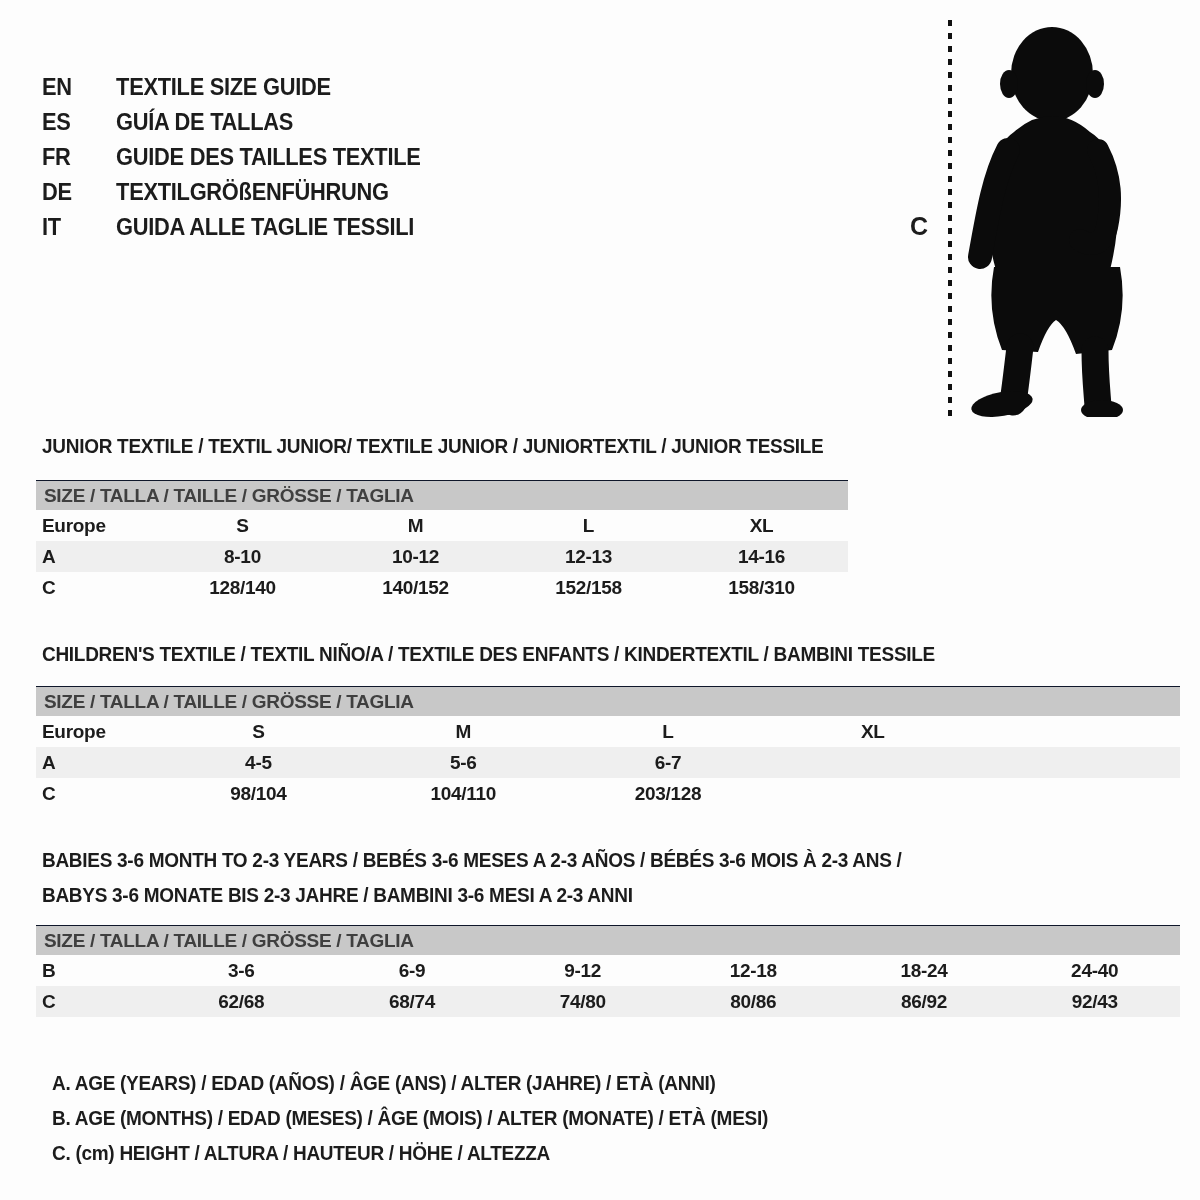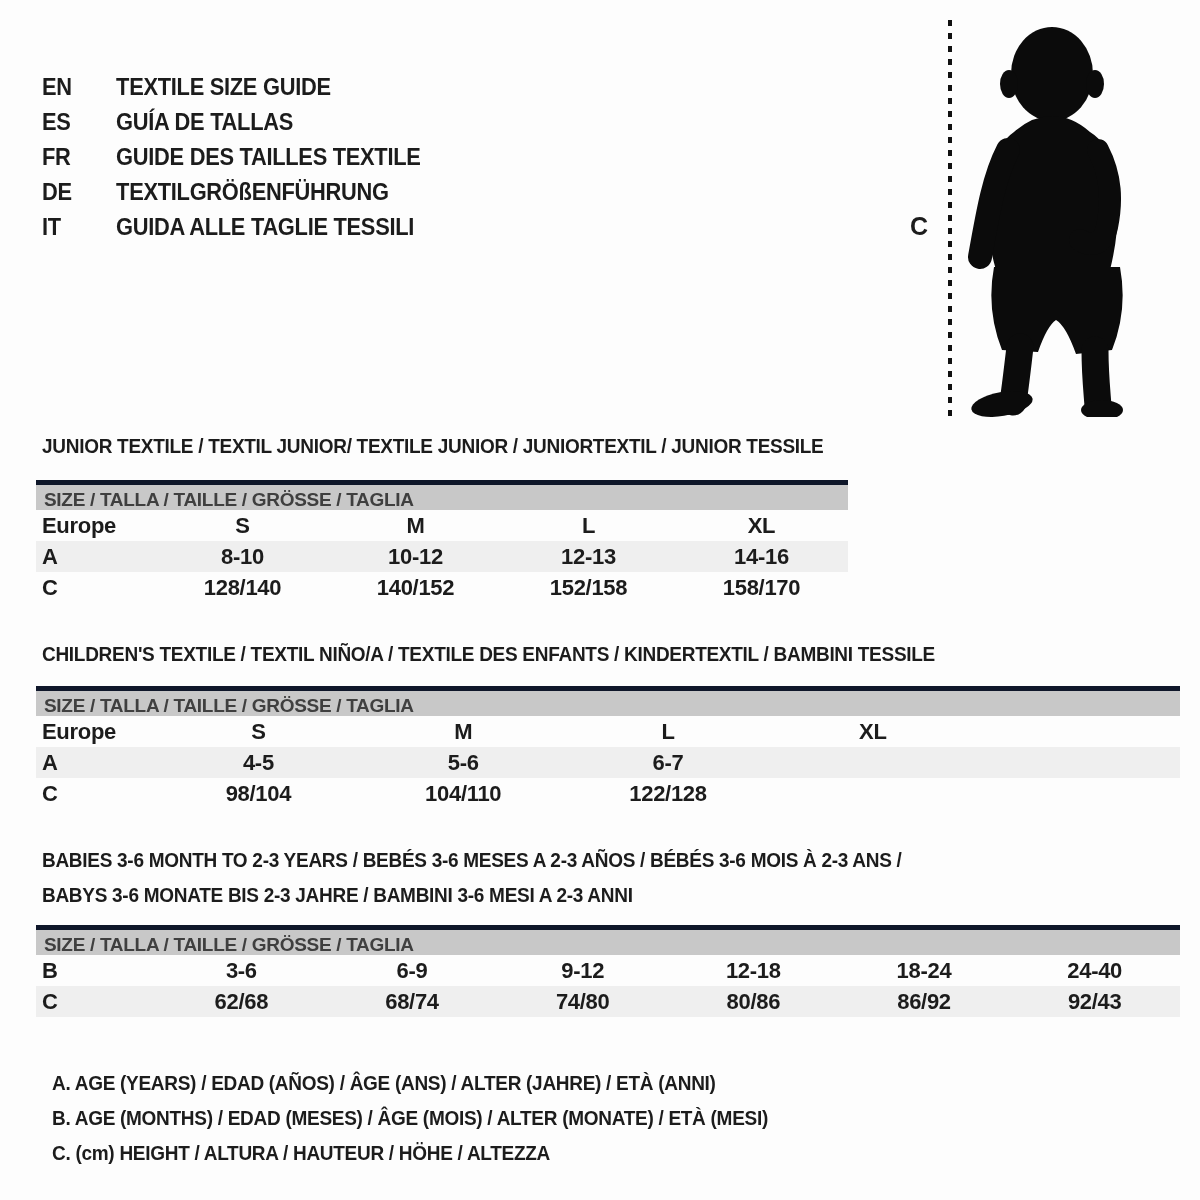--- a/index.html
+++ b/index.html
@@ -21,22 +21,22 @@
   
   .sec-title{position:absolute;left:42px;font-size:20px;line-height:24px;transform:scaleX(.95);transform-origin:left;white-space:nowrap;}
   .t-junior-title{top:434px;}
   .t-children-title{top:642px;}
   .t-babies-title{top:843px;line-height:35px;}
   .table{position:absolute;left:36px;}
   .table-junior{top:480px;width:812px;}
   .table-children{top:686px;width:1144px;}
   .table-babies{top:925px;width:1144px;}
   .thead-bar{height:30px;line-height:30px;background:#c8c8c8;color:#3f3f3f;
-    font-size:19px;padding-left:8px;border-top:5px solid #0f172a;box-sizing:border-box;}
-  .trow{display:grid;height:31px;line-height:31px;font-size:22px;}
+    font-size:19px;padding-left:8px;border-top:1px solid #0f172a;box-sizing:border-box;}
+  .trow{display:grid;height:31px;line-height:31px;font-size:19px;}
   .trow.stripe{background:#efefef;}
   .tcell{text-align:center;}
   .tcell.first{text-align:left;padding-left:6px;}
   
   .legend{position:absolute;left:52px;top:1066px;}
   .legend-row{height:35px;line-height:35px;font-size:20px;transform:scaleX(.95);transform-origin:left;white-space:nowrap;}
 </style>
 </head>
 <body>
 
@@ -100,21 +100,21 @@
         <div class="tcell">8-10</div>
         <div class="tcell">10-12</div>
         <div class="tcell">12-13</div>
         <div class="tcell">14-16</div>
       </div>
       <div class="trow" style="grid-template-columns: 120px repeat(4, 1fr);">
         <div class="tcell first">C</div>
         <div class="tcell">128/140</div>
         <div class="tcell">140/152</div>
         <div class="tcell">152/158</div>
-        <div class="tcell">158/170</div>
+        <div class="tcell">158/310</div>
       </div>
     </div>
 
   <div class="sec-title t-children-title">CHILDREN'S TEXTILE / TEXTIL NIÑO/A / TEXTILE DES ENFANTS / KINDERTEXTIL / BAMBINI TESSILE</div>
   <div class="table table-children" id="tbl-children">
       <div class="thead-bar">SIZE / TALLA / TAILLE / GRÖSSE / TAGLIA</div>
       <div class="trow" style="grid-template-columns: 120px repeat(5, 1fr);">
         <div class="tcell first">Europe</div>
         <div class="tcell">S</div>
         <div class="tcell">M</div>
@@ -124,21 +124,21 @@
       <div class="trow stripe" style="grid-template-columns: 120px repeat(5, 1fr);">
         <div class="tcell first">A</div>
         <div class="tcell">4-5</div>
         <div class="tcell">5-6</div>
         <div class="tcell">6-7</div>
       </div>
       <div class="trow" style="grid-template-columns: 120px repeat(5, 1fr);">
         <div class="tcell first">C</div>
         <div class="tcell">98/104</div>
         <div class="tcell">104/110</div>
-        <div class="tcell">122/128</div>
+        <div class="tcell">203/128</div>
       </div>
     </div>
 
   <div class="sec-title t-babies-title">
     <span>BABIES 3-6 MONTH TO 2-3 YEARS / BEBÉS 3-6 MESES A 2-3 AÑOS / BÉBÉS 3-6 MOIS À 2-3 ANS /</span><br>
     <span>BABYS 3-6 MONATE BIS 2-3 JAHRE / BAMBINI 3-6 MESI A 2-3 ANNI</span>
   </div>
   <div class="table table-babies" id="tbl-babies">
       <div class="thead-bar">SIZE / TALLA / TAILLE / GRÖSSE / TAGLIA</div>
       <div class="trow" style="grid-template-columns: 120px repeat(6, 1fr);">

